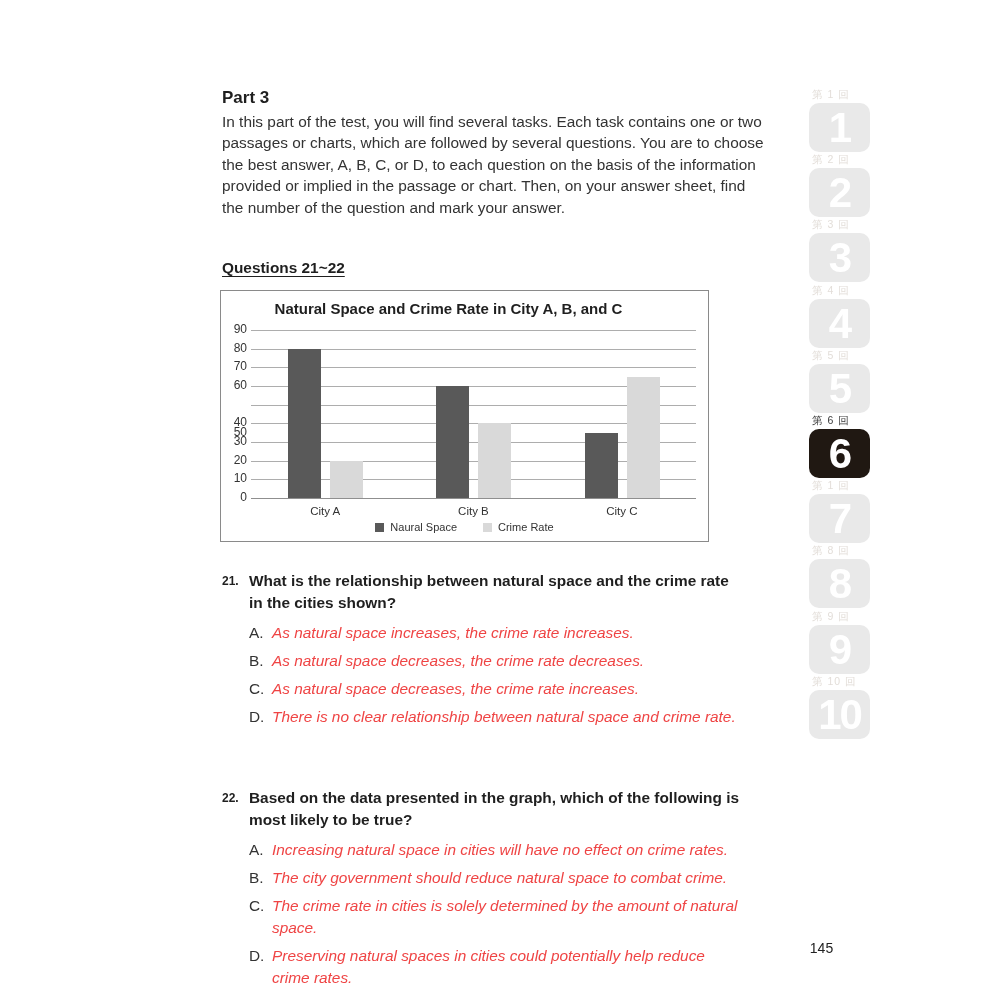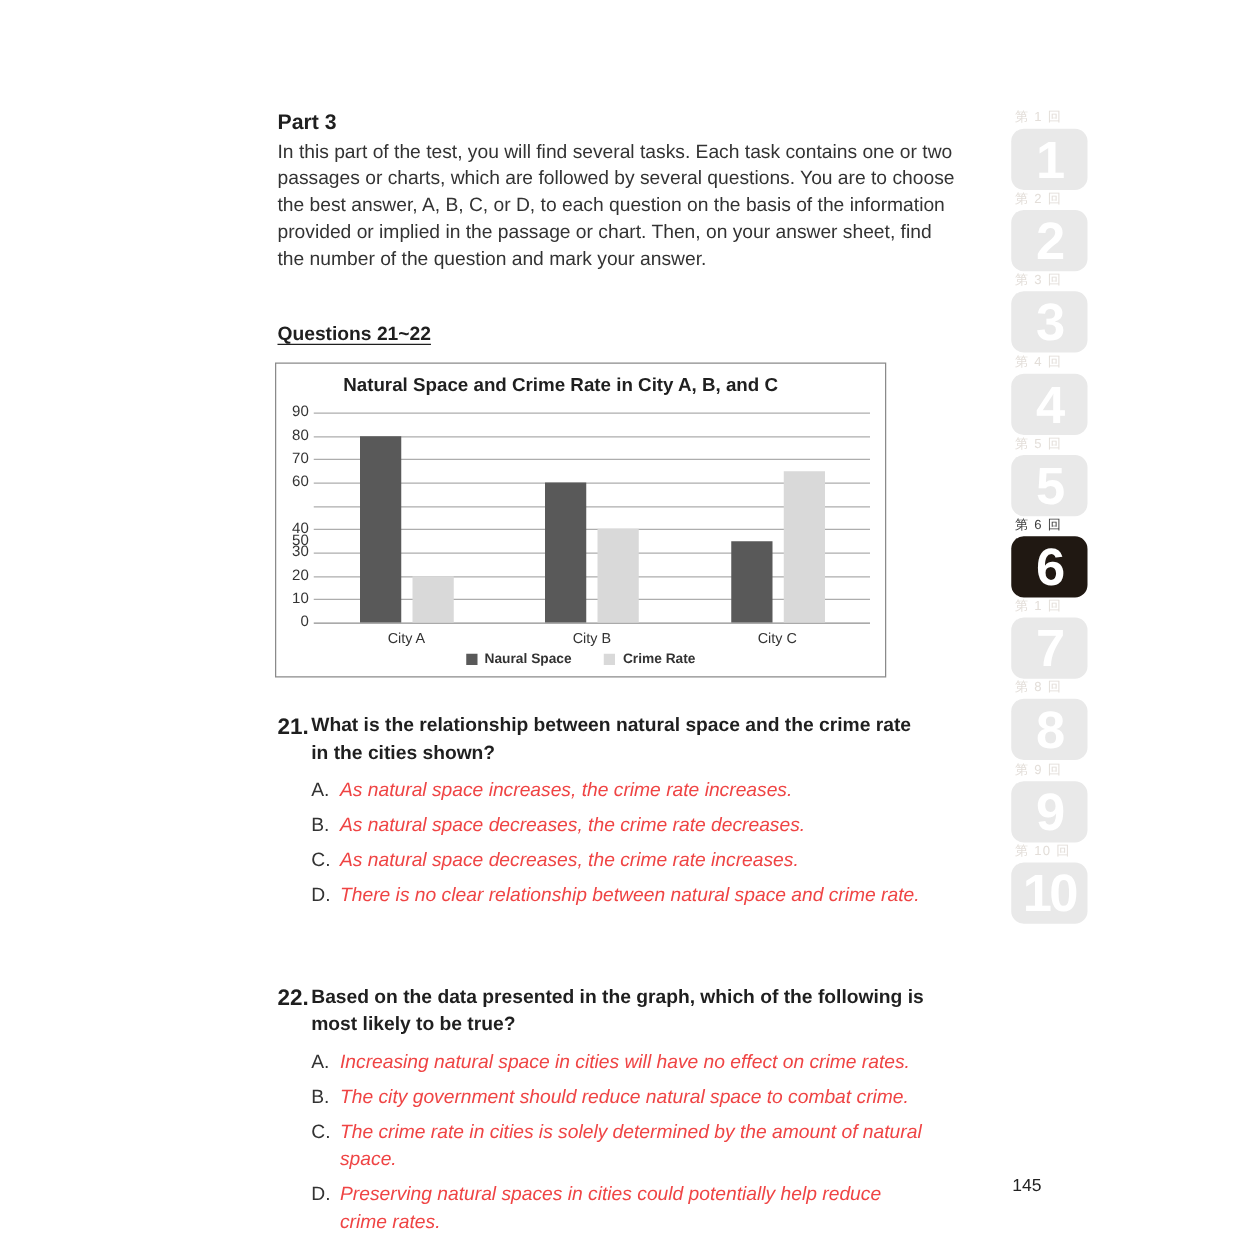--- a/index.html
+++ b/index.html
@@ -32,32 +32,32 @@
     position:absolute; left:0; top:9px; width:455px; text-align:center;
     font-size:15px; font-weight:bold; color:#1f1f1f;
   }
   .gridline { position:absolute; height:1px; background:#adadad; }
   .gridline.base { background:#8f8f8f; }
   .ytick { position:absolute; width:26px; text-align:right; font-size:12px; color:#333; }
   .bar { position:absolute; }
   .xlabel { position:absolute; text-align:center; font-size:11.5px; color:#333; }
   .legend {
     position:absolute; left:0; bottom:8px; width:100%;
-    display:flex; justify-content:center; align-items:center;font-weight:bold;
+    display:flex; justify-content:center; align-items:center;
   }
   .legend-item { display:flex; align-items:center; margin:0 13px; }
   .legend-swatch { width:9px; height:9px; margin-right:6px; }
   .legend-label { font-size:11px; color:#333; }
 
   
   .qblock { position:absolute; left:222px; }
   .qblock.q21 { top:570px; }
   .qblock.q22 { top:745px;margin-top:42px; }
   .qhead { display:flex; }
-  .qnum { width:27px; font-weight:bold; font-size:18px; line-height:22px; color:#1f1f1f; }
+  .qnum { width:27px; font-weight:bold; font-size:12px; line-height:22px; color:#1f1f1f; }
   .qhead-lines .line { white-space:nowrap; font-weight:bold; font-size:15.4px; line-height:22px; color:#1f1f1f; }
   .opts { margin-left:27px; margin-top:8px; }
   .opt { display:flex; margin-bottom:6px; }
   .opt-letter { width:23px; font-size:15.4px; line-height:22px; color:#333; }
   .opt-lines .line { white-space:nowrap; font-size:15.4px; line-height:22px; color:#ef4444;font-style:italic; }
 
   
   .tab-label { position:absolute; left:812px; font-size:10.5px; line-height:14px; letter-spacing:1px; }
   .tab-label.inactive { color:#e3ded9; }
   .tab-label.active { color:#3b3b3b; }

